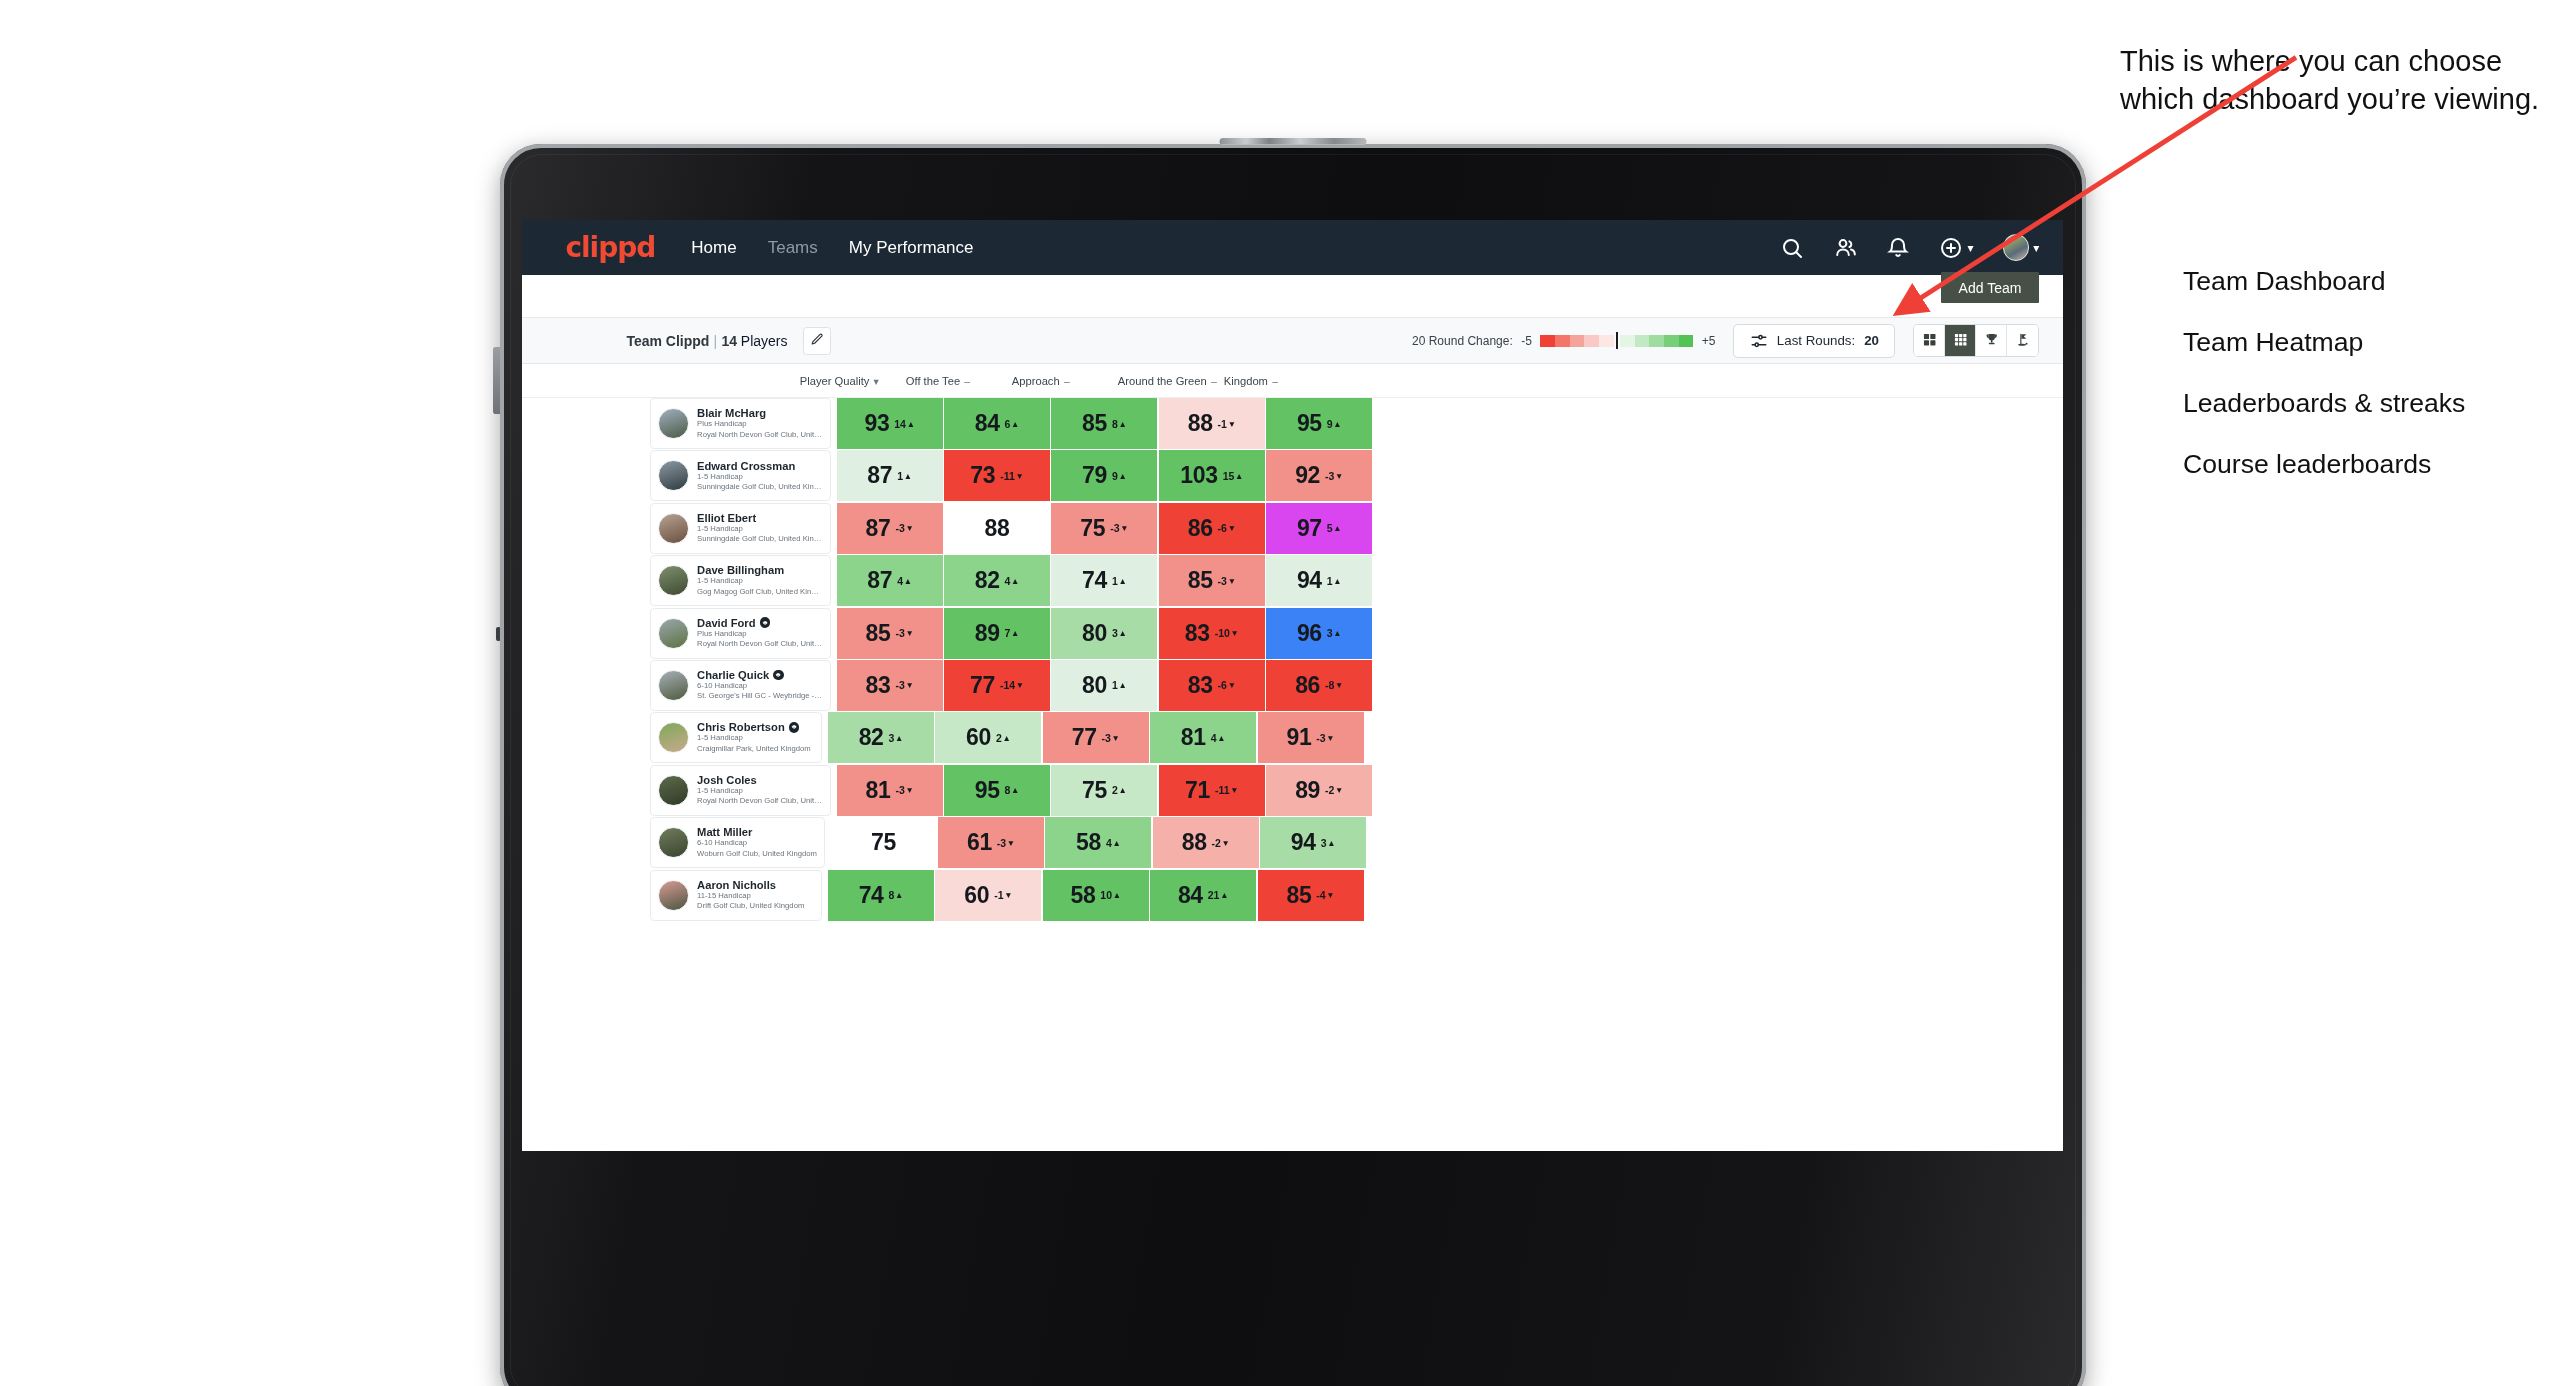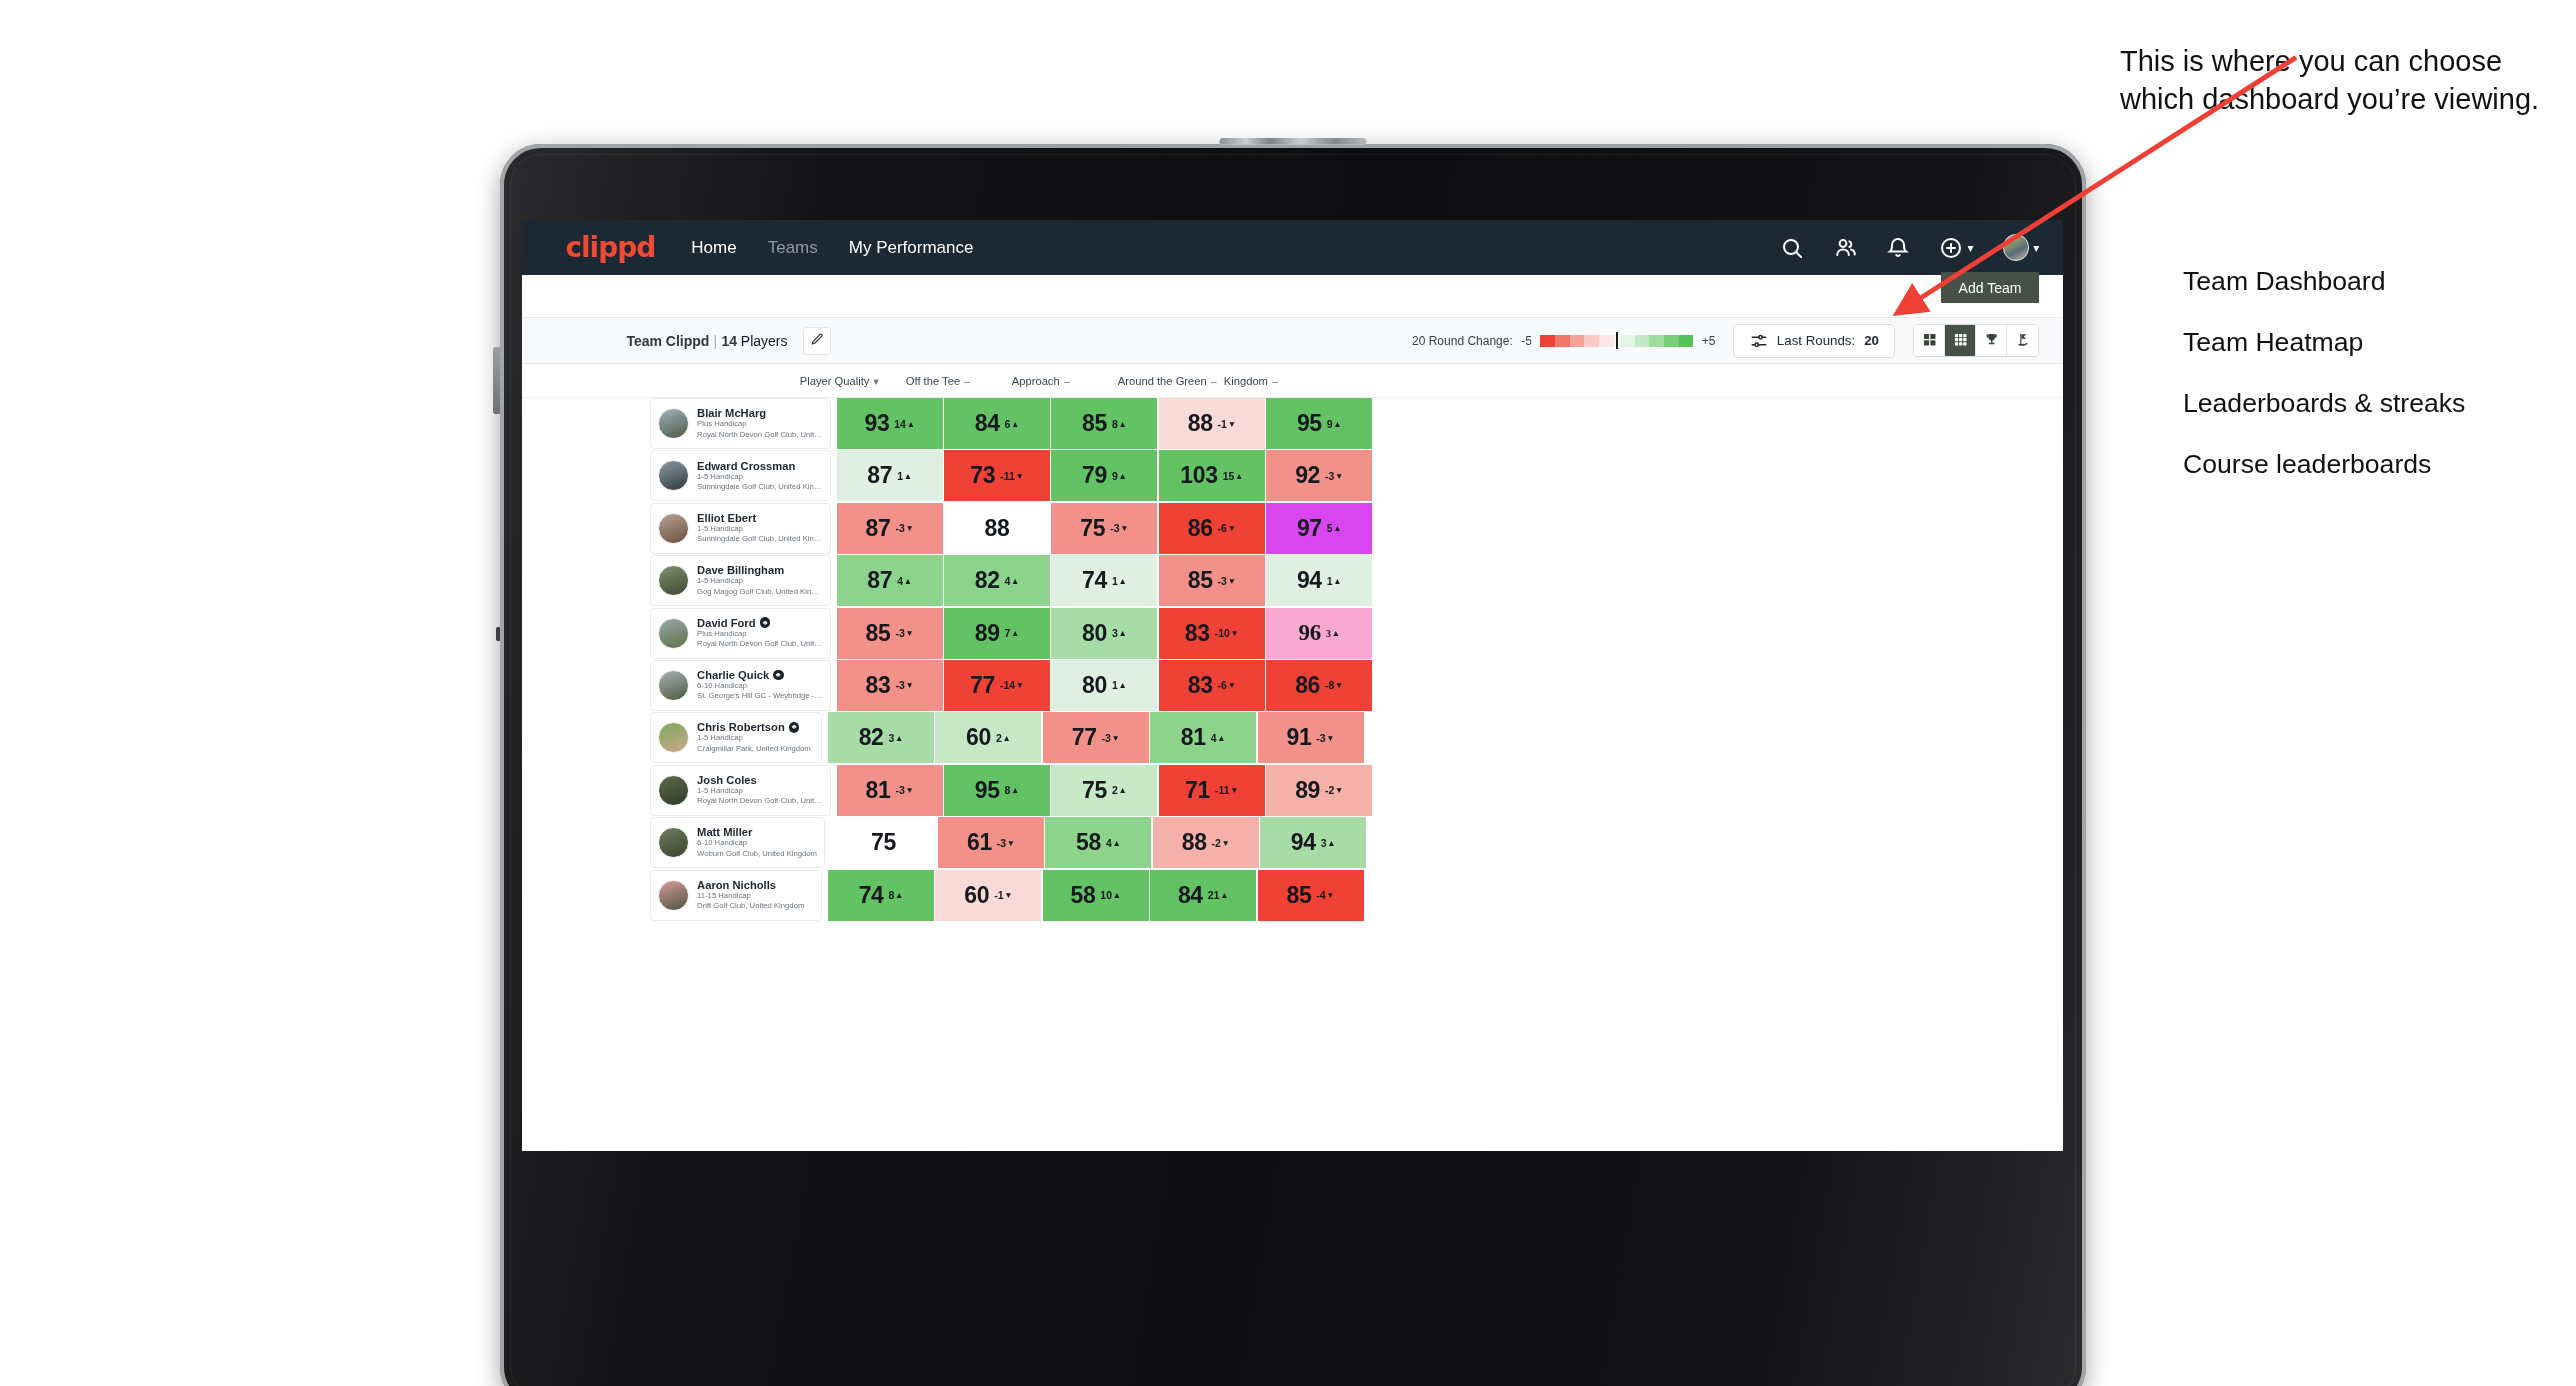--- a/index.html
+++ b/index.html
@@ -608,21 +608,21 @@
                 <span class="arrow">▲</span>
               </span>
             </div>
             <div class="cell" style="background: rgb(239, 65, 54);">
               <span class="cval">83</span>
               <span class="cdel">
                 <span>-10</span>
                 <span class="arrow">▼</span>
               </span>
             </div>
-            <div class="cell" style="background: #f9a8d4; font-family: Liberation Serif, serif;">
+            <div class="cell" style="background: #3b82f6;">
               <span class="cval">96</span>
               <span class="cdel">
                 <span>3</span>
                 <span class="arrow">▲</span>
               </span>
             </div>
           </div>
           <div class="prow">
             <div class="pcard">
               <div class="pav" style="background: linear-gradient(160deg, rgb(168, 176, 182) 0%, rgb(77, 90, 62) 100%);"></div>

